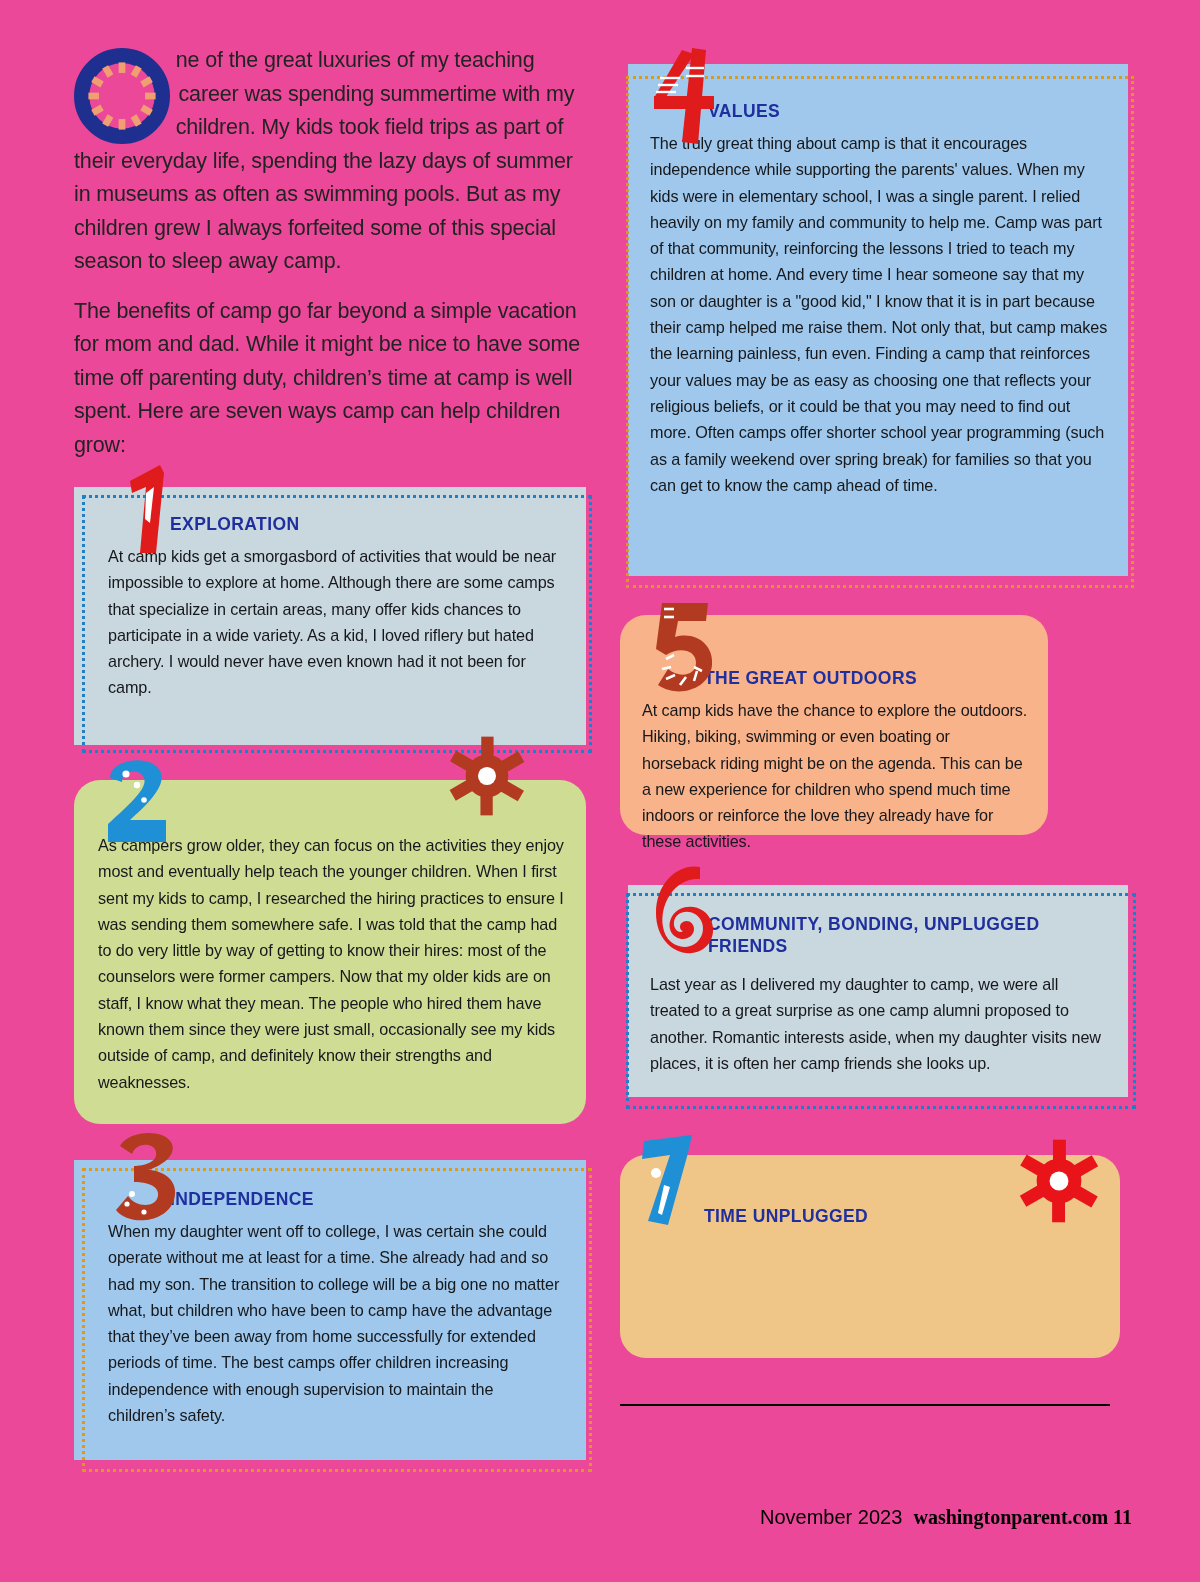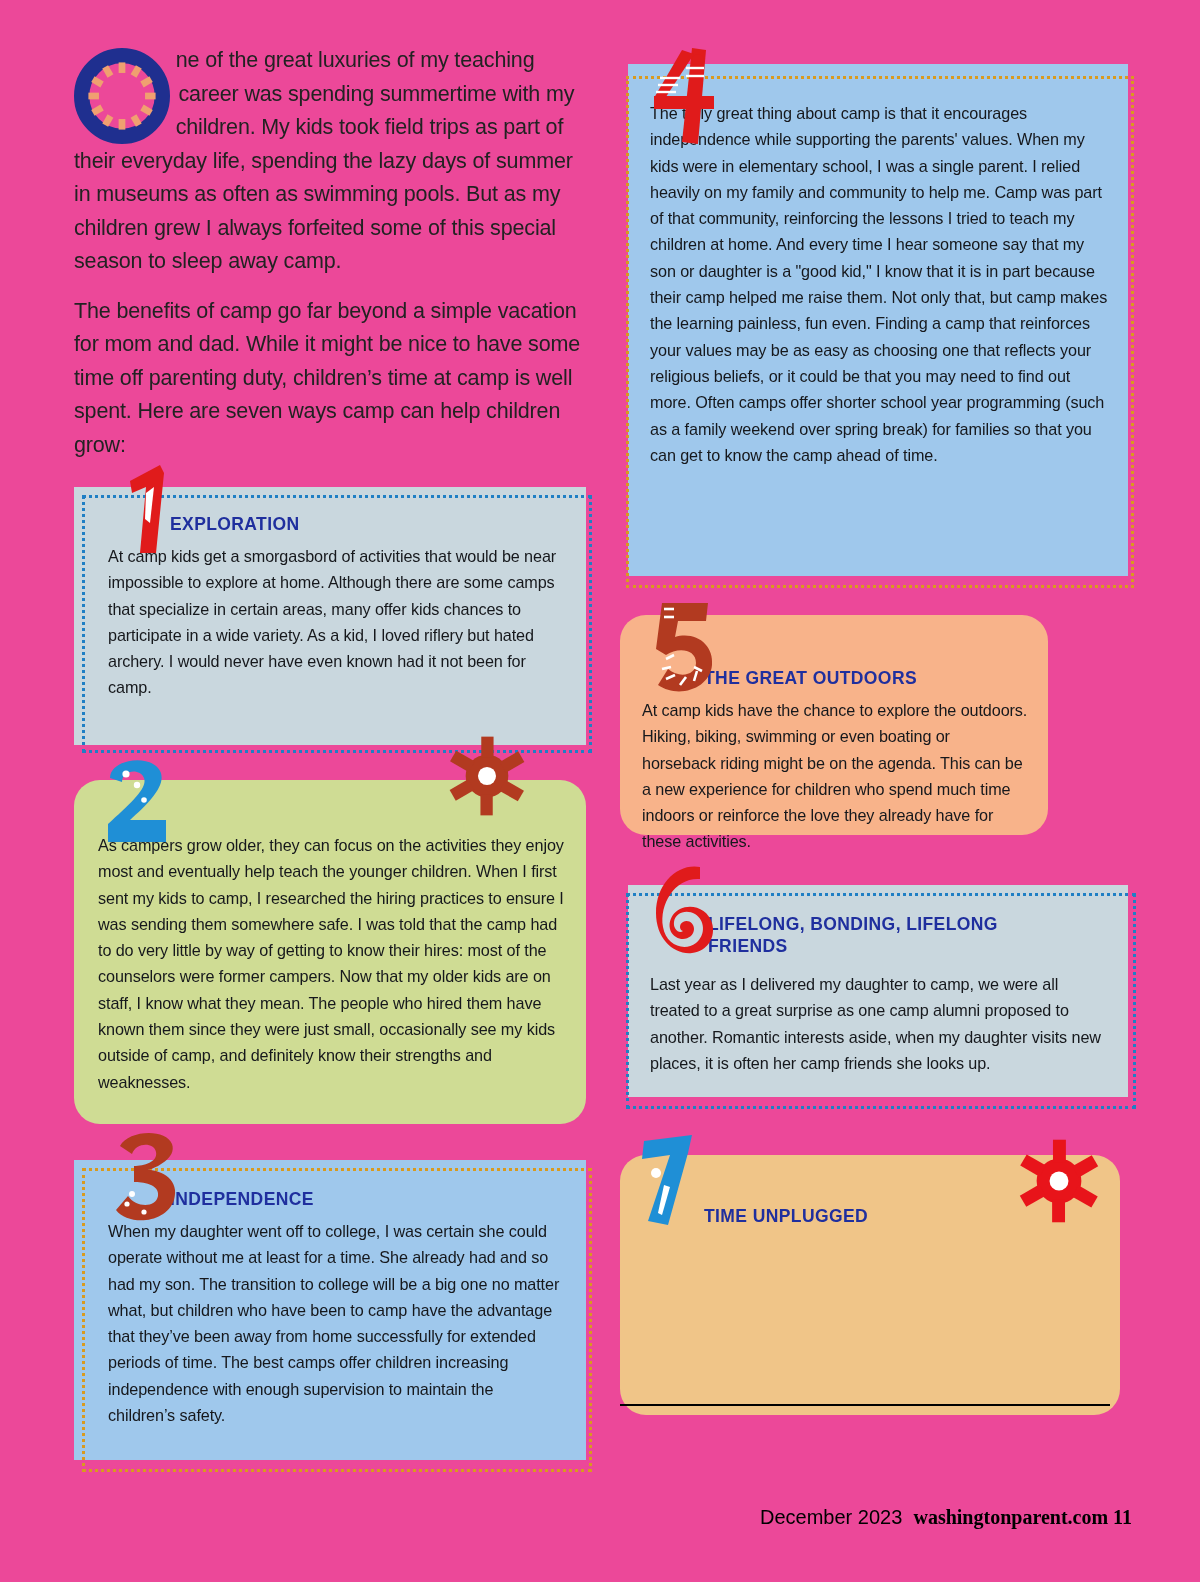--- a/index.html
+++ b/index.html
@@ -230,20 +230,21 @@
       <circle cx="24" cy="66" r="3" fill="#ffffff"></circle>
       <circle cx="19" cy="76" r="2.6" fill="#ffffff"></circle>
       <circle cx="36" cy="84" r="2.6" fill="#ffffff"></circle>
     </svg>
   </div>
 
   <div class="box" style="position:absolute; left:628px; top:64px; width:500px; height:512px;">
     <div class="fill-blue" style="position:absolute; left:0; top:0; right:0; bottom:0;"></div>
     <div class="dotted-gold" style="position:absolute; left:-2px; top:12px; right:-6px; bottom:-12px;"></div>
     <div class="box-body" style="position:absolute; left:22px; top:36px; right:18px;">
+      <h3 class="box-heading" style="margin-left:58px;">VALUES</h3>
       <p class="box-text">The truly great thing about camp is that it encourages independence while supporting the parents' values. When my kids were in elementary school, I was a single parent. I relied heavily on my family and community to help me. Camp was part of that community, reinforcing the lessons I tried to teach my children at home. And every time I hear someone say that my son or daughter is a "good kid," I know that it is in part because their camp helped me raise them. Not only that, but camp makes the learning painless, fun even. Finding a camp that reinforces your values may be as easy as choosing one that reflects your religious beliefs, or it could be that you may need to find out more. Often camps offer shorter school year programming (such as a family weekend over spring break) for families so that you can get to know the camp ahead of time.</p>
     </div>
     <svg class="numeral" style="left:18px; top:-20px; width:76px; height:104px;" viewBox="0 0 76 104">
       <path d="M46 4 L60 6 L52 100 L36 98 Z" fill="#e01b1b"></path>
       <path d="M36 6 L48 10 L14 62 L8 54 Z" fill="#e01b1b"></path>
       <rect x="8" y="52" width="60" height="13" fill="#e01b1b"></rect>
       <circle cx="52" cy="16" r="6" fill="#e01b1b"></circle>
       <g stroke="#ffffff" stroke-width="2.4">
         <line x1="14" y1="34" x2="34" y2="34"></line>
         <line x1="12" y1="41" x2="32" y2="41"></line>
@@ -271,29 +272,29 @@
         <line x1="50" y1="84" x2="53" y2="74"></line>
         <line x1="58" y1="74" x2="50" y2="70"></line>
       </g>
     </svg>
   </div>
 
   <div class="box" style="position:absolute; left:628px; top:885px; width:500px; height:212px;">
     <div class="fill-slate2" style="position:absolute; left:0; top:0; right:0; bottom:0;"></div>
     <div class="dotted-blue" style="position:absolute; left:-2px; top:8px; right:-8px; bottom:-12px;"></div>
     <div class="box-body" style="position:absolute; left:22px; top:28px; right:22px;">
-      <h3 class="box-heading" style="margin-left:58px; max-width:356px;">LIFELONG, BONDING, LIFELONG FRIENDS</h3>
+      <h3 class="box-heading" style="margin-left:58px; max-width:356px;">COMMUNITY, BONDING, UNPLUGGED FRIENDS</h3>
       <p class="box-text" style="margin-top:14px;">Last year as I delivered my daughter to camp, we were all treated to a great surprise as one camp alumni proposed to another. Romantic interests aside, when my daughter visits new places, it is often her camp friends she looks up.</p>
     </div>
     <svg class="numeral" style="left:20px; top:-24px; width:70px; height:100px;" viewBox="0 0 70 100">
       <path d="M52 6 C30 2, 8 22, 8 52 C8 78, 26 94, 44 92 C60 90, 68 76, 64 62 C60 48, 44 42, 32 48 C20 54, 18 70, 28 76 C36 81, 46 76, 46 68 C46 62, 40 58, 35 61 C31 63, 31 69, 35 70 C31 73, 25 68, 26 61 C27 52, 38 48, 47 53 C57 59, 58 74, 48 82 C36 91, 18 84, 15 66 C11 42, 28 16, 52 18 Z" fill="#e01b1b"></path>
     </svg>
   </div>
 
-  <div class="box rounded fill-tan" style="position:absolute; left:620px; top:1155px; width:500px; height:260px;">
+  <div class="box rounded fill-tan" style="position:absolute; left:620px; top:1155px; width:500px; height:203px;">
     <div class="box-body" style="position:absolute; left:20px; top:50px; right:20px;">
       <h3 class="box-heading" style="margin-left:64px;">TIME UNPLUGGED</h3>
     </div>
     <svg class="numeral" style="left:14px; top:-22px; width:70px; height:102px;" viewBox="0 0 70 102">
       <path d="M10 8 L58 2 L54 20 L34 92 L14 88 L36 22 L8 26 Z" fill="#1f8fd6"></path>
       <circle cx="22" cy="40" r="5" fill="#ffffff"></circle>
       <path d="M30 52 L36 54 L28 82 L24 80 Z" fill="#ffffff"></path>
     </svg>
   </div>
 
@@ -305,17 +306,17 @@
       <rect x="43" y="2" width="15" height="26" transform="rotate(120 50 50)"></rect>
       <rect x="43" y="2" width="15" height="26" transform="rotate(180 50 50)"></rect>
       <rect x="43" y="2" width="15" height="26" transform="rotate(240 50 50)"></rect>
       <rect x="43" y="2" width="15" height="26" transform="rotate(300 50 50)"></rect>
     </g>
     <circle cx="50" cy="50" r="11" fill="#ffffff"></circle>
   </svg>
 
   <div class="byline-rule"></div>
   <div class="pagefoot">
-    <span class="month">December 2023</span>
+    <span class="month">November 2023</span>
     <span>&nbsp;</span><span class="site">washingtonparent.com 11</span>
   </div>
 
 </div>
 
 </body></html>

